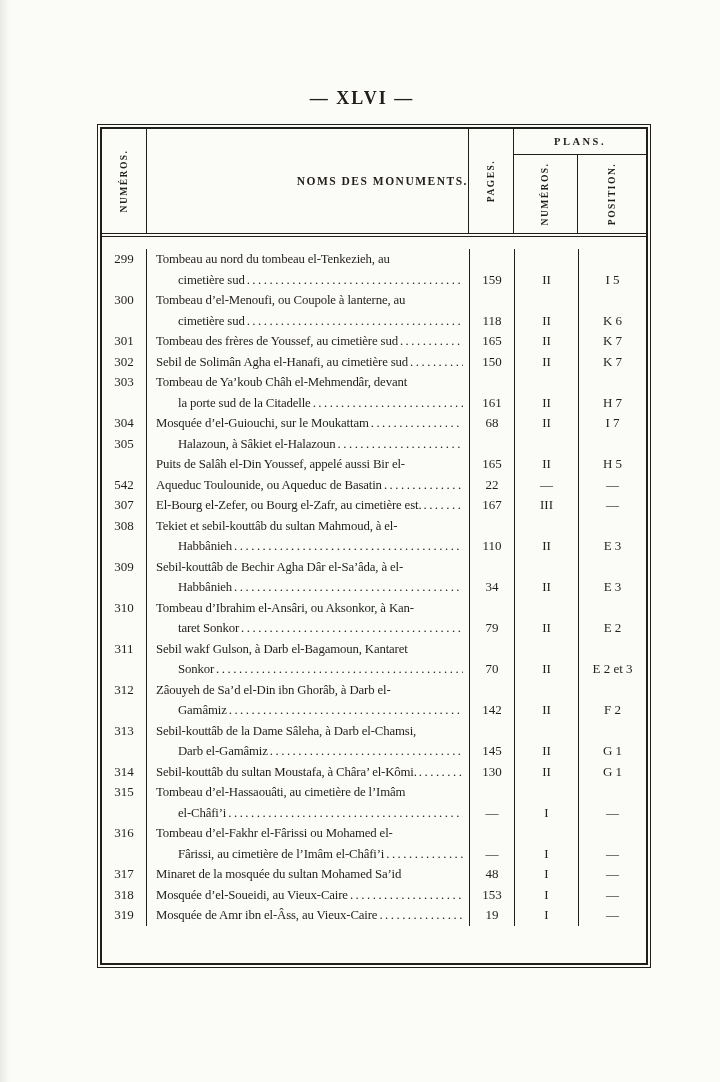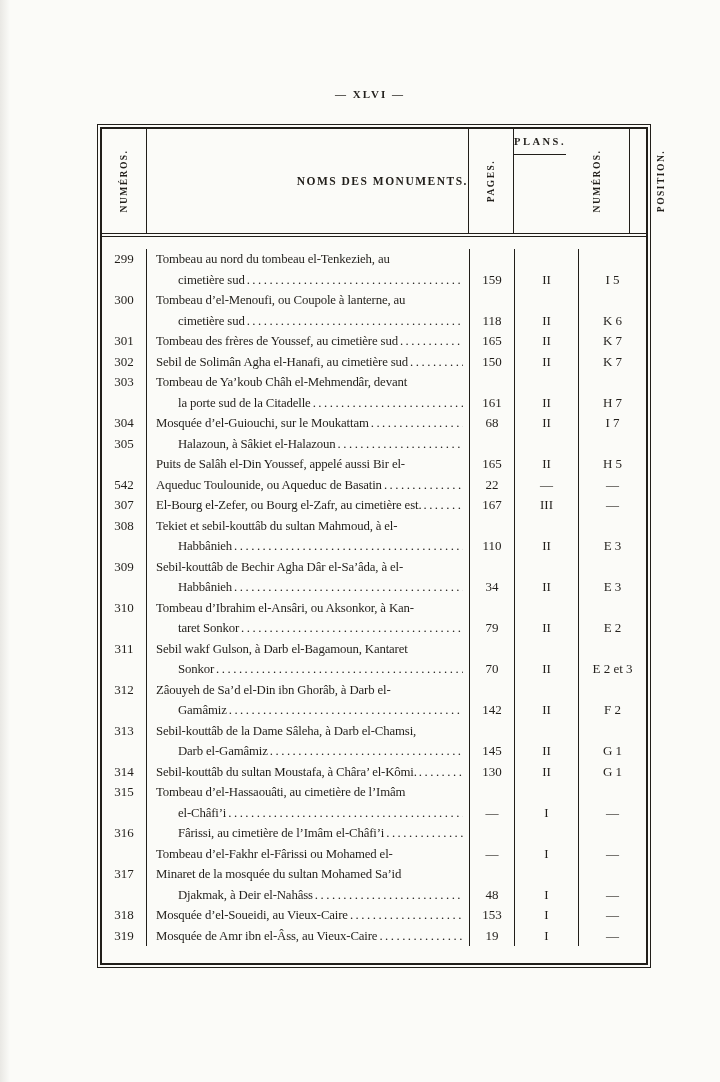--- a/index.html
+++ b/index.html
@@ -11,23 +11,23 @@
     color: #221f1b;
     overflow: hidden;
   }
   .page {
     position: absolute; inset: 0;
     background: linear-gradient(90deg, #e9e8e4 0px, #fbfbf8 10px),
                 linear-gradient(0deg, #efeeea 0px, #fbfbf8 8px);
   }
   .folio {
     position: absolute;
-    top: 88px; left: 96px; width: 548px;
+    top: 88px; left: 88px; width: 548px;
     text-align: center;
-    font-size: 11px;
+    font-size: 18px;
     letter-spacing: 2px;
     font-weight: 700;
   }
   .table {
     position: absolute;
     left: 100px; top: 127px;
     width: 548px; height: 838px;
     border: 2px solid #211e1a;
     box-shadow: 0 0 0 2px #fbfbf8, 0 0 0 3px #211e1a;
     background: #fbfbf8;
@@ -39,21 +39,21 @@
     display: flex;
     height: 108px;
     border-bottom: 4px double #211e1a;
     flex: none;
   }
   .h-num   { width: 45px;  border-right: 1px solid #211e1a; }
   .h-name  { flex: 1;      border-right: 1px solid #211e1a;
              display: flex; align-items: center; justify-content: flex-end;
              font-weight: 700; font-size: 11.5px; letter-spacing: 1.5px; }
   .h-pages { width: 45px;  border-right: 1px solid #211e1a; }
-  .h-plans { width: 132px; display: flex; flex-direction: row; }
+  .h-plans { width: 132px; display: flex; flex-direction: column; }
   .plans-title {
     height: 26px; line-height: 26px;
     text-align: center;
     border-bottom: 1px solid #211e1a;
     font-weight: 700; font-size: 10.5px; letter-spacing: 2.5px;
   }
   .plans-sub { flex: 1; display: flex; }
   .sub-num { width: 64px; border-right: 1px solid #211e1a; }
   .sub-pos { flex: 1; }
   .vcell { display: flex; align-items: center; justify-content: center; height: 100%; }
@@ -362,42 +362,38 @@
               <span class="dots"></span>
             </div>
           </div>
           <div class="c-page">—</div>
           <div class="c-plan">I</div>
           <div class="c-pos">—</div>
         </div>
         <div class="trow">
           <div class="c-num">316</div>
           <div class="c-name">
+            <div class="line">
+              <span class="txt">Tombeau d’el-Fakhr el-Fârissi ou Mohamed el-</span>
+            </div>
             <div class="line cont">
               <span class="txt">Fârissi, au cimetière de l’Imâm el-Châfi’i</span>
               <span class="dots"></span>
-            </div>
-            <div class="line">
-              <span class="txt">Tombeau d’el-Fakhr el-Fârissi ou Mohamed el-</span>
             </div>
           </div>
           <div class="c-page">—</div>
           <div class="c-plan">I</div>
           <div class="c-pos">—</div>
         </div>
         <div class="trow">
           <div class="c-num">317</div>
           <div class="c-name">
             <div class="line">
               <span class="txt">Minaret de la mosquée du sultan Mohamed Sa’id</span>
             </div>
-            <div class="line cont">
-              <span class="txt">Djakmak, à Deir el-Nahâss</span>
-              <span class="dots"></span>
-            </div>
           </div>
           <div class="c-page">48</div>
           <div class="c-plan">I</div>
           <div class="c-pos">—</div>
         </div>
         <div class="trow">
           <div class="c-num">318</div>
           <div class="c-name">
             <div class="line">
               <span class="txt">Mosquée d’el-Soueidi, au Vieux-Caire</span>

